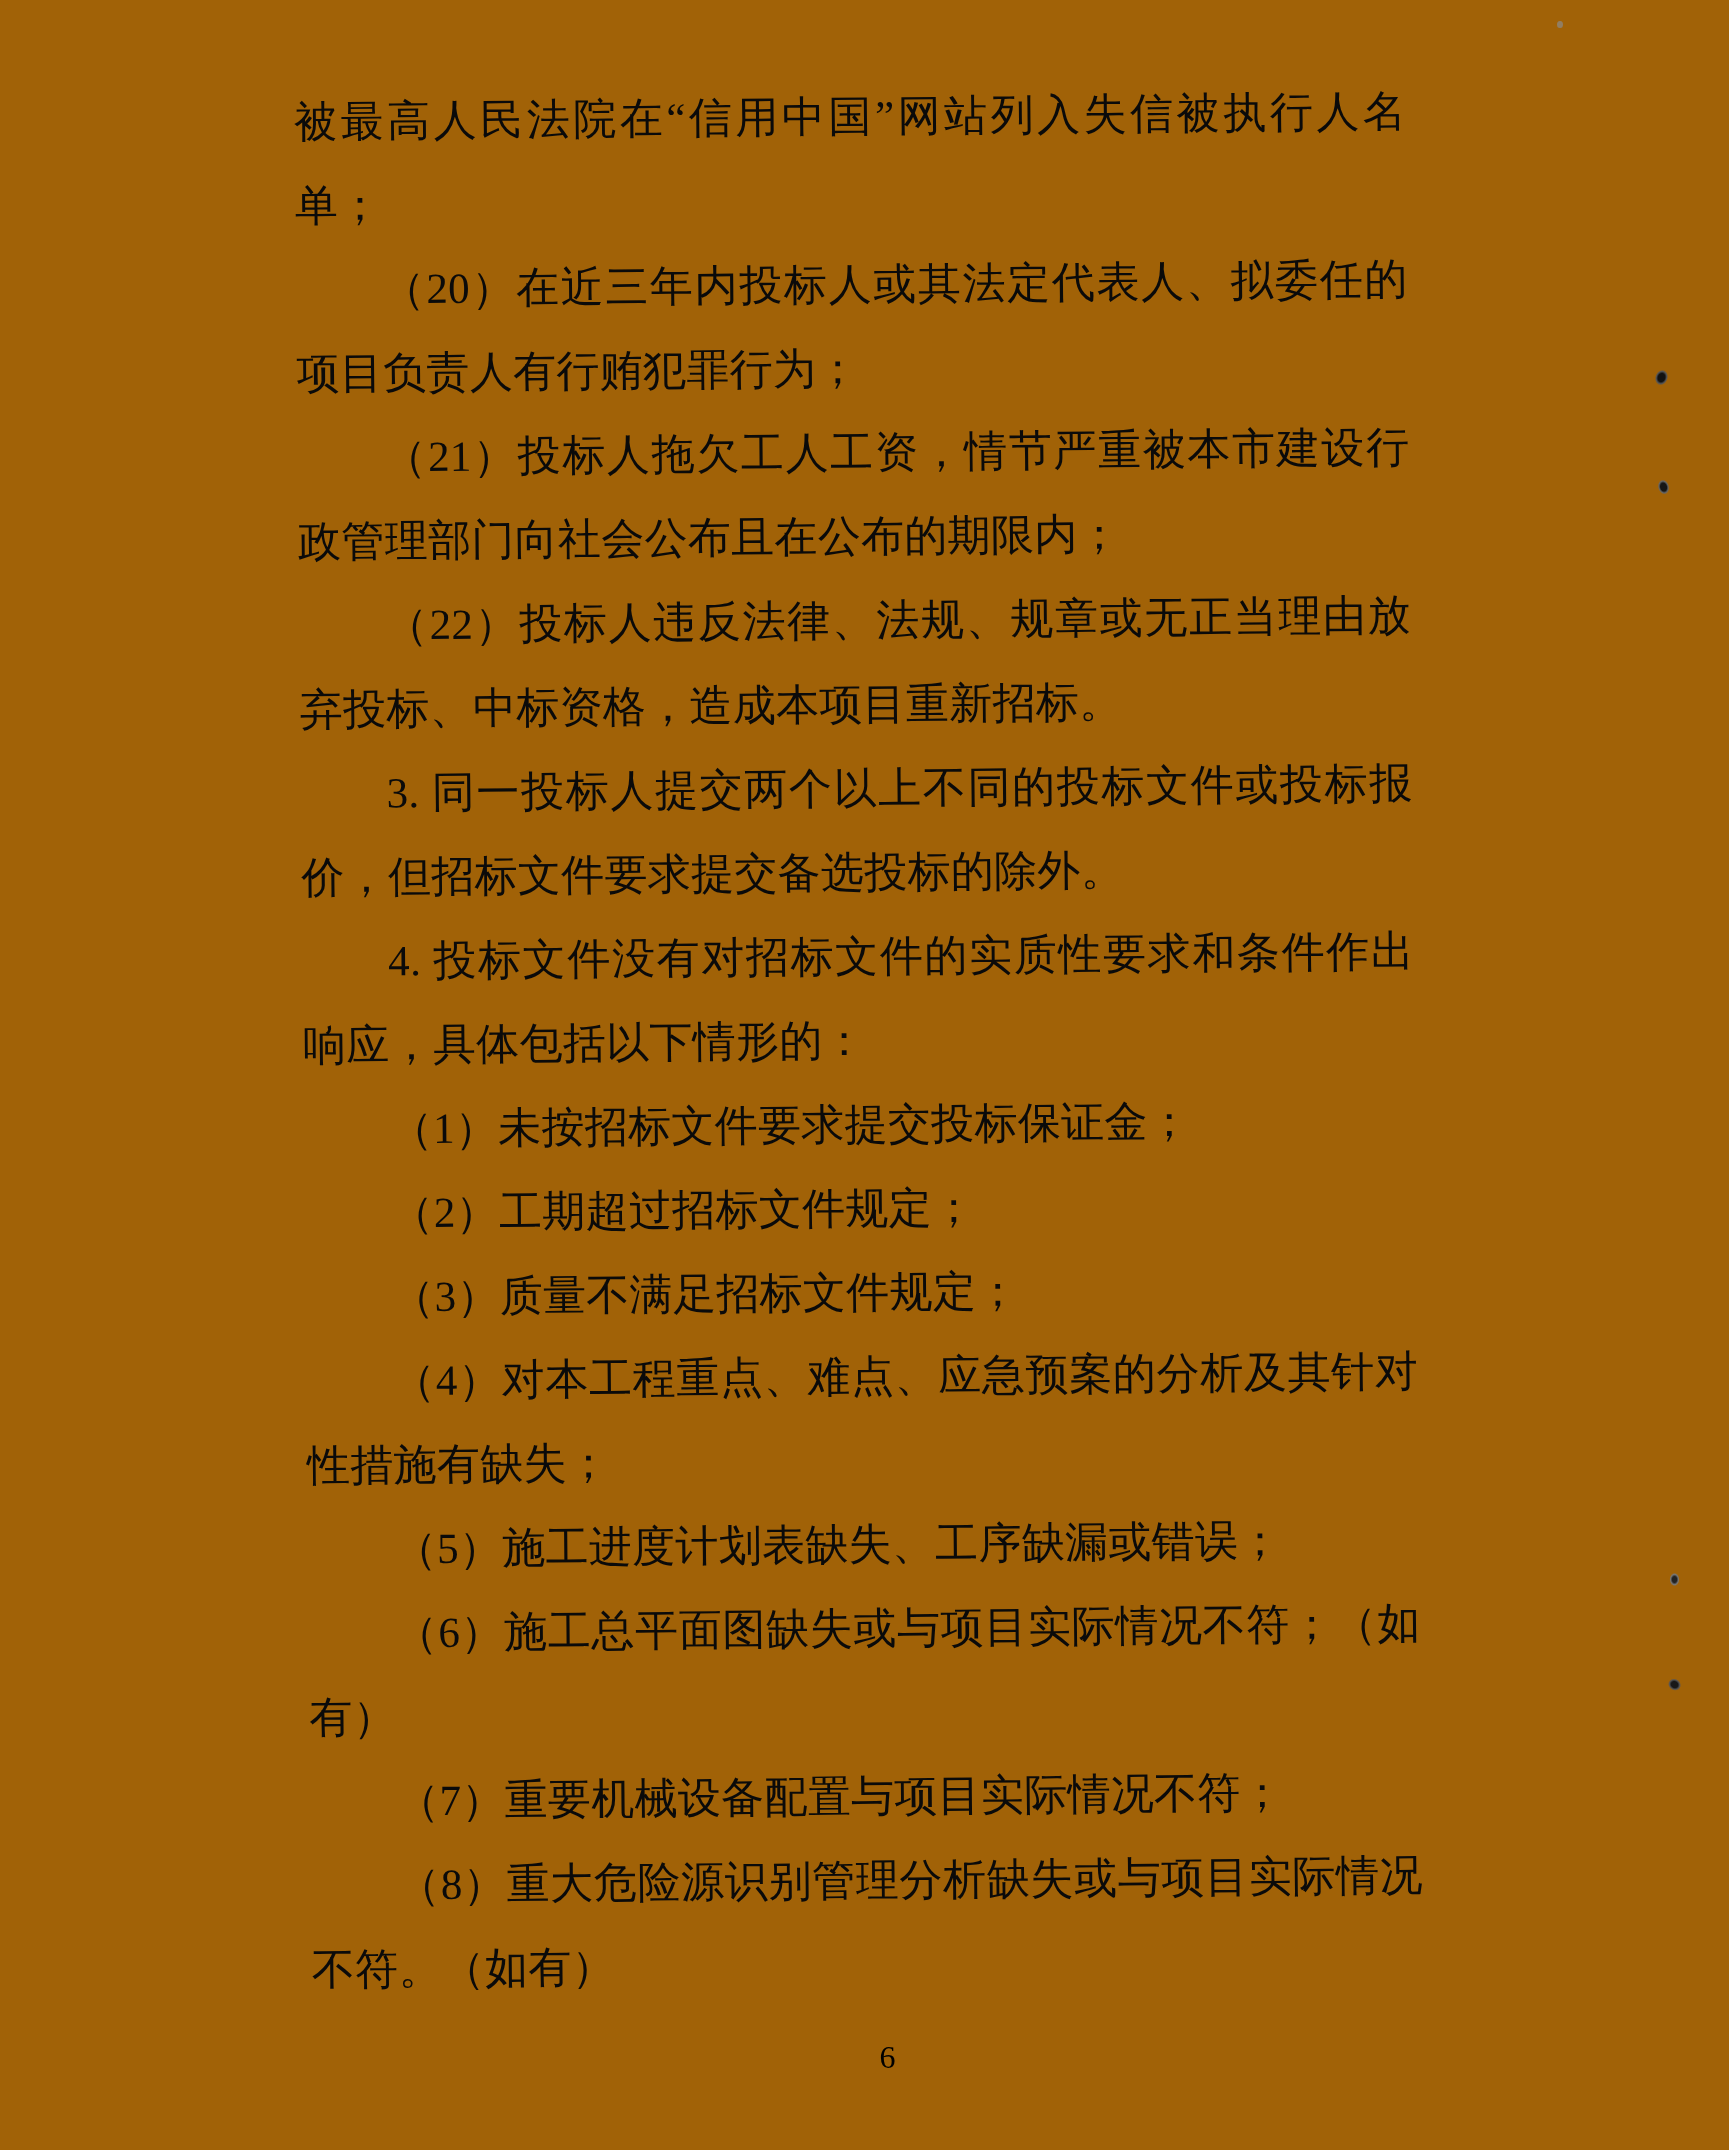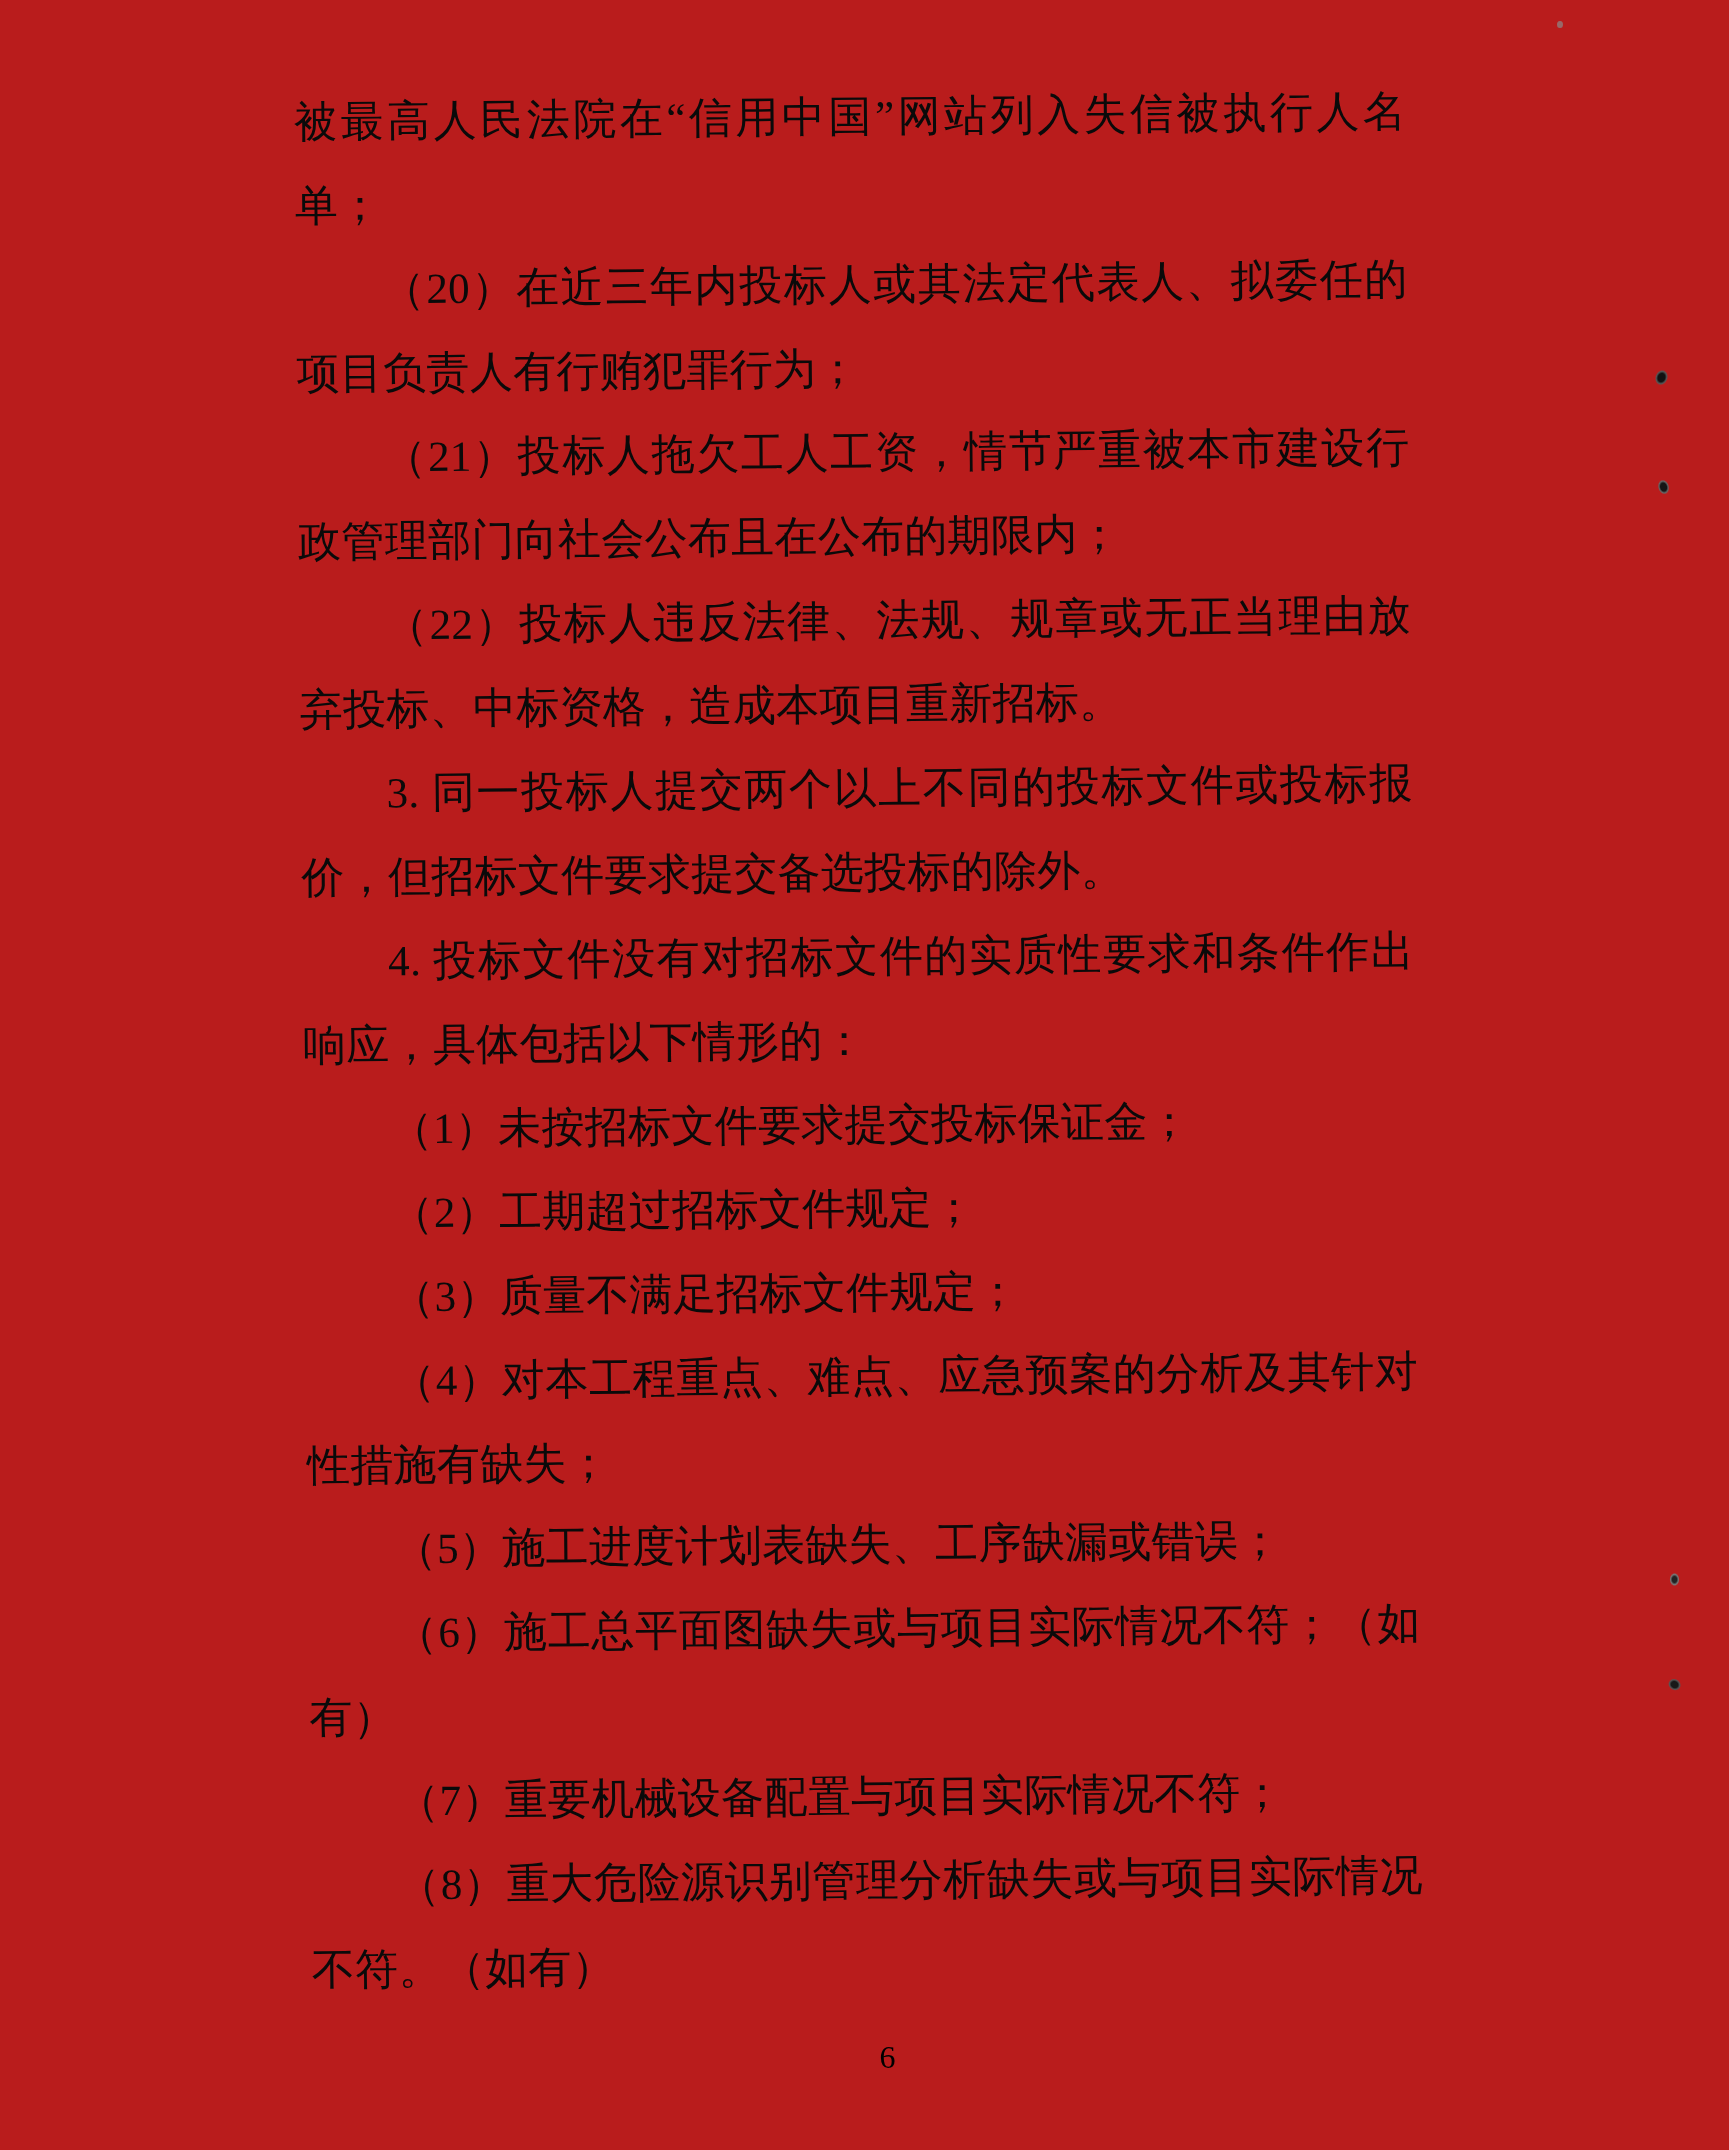--- a/index.html
+++ b/index.html
@@ -10,21 +10,21 @@
     width: 1729px;
     height: 2151px;
     background: #ffffff;
     position: relative;
     overflow: hidden;
     font-family: "Liberation Serif", "DejaVu Serif", serif;
   }
   .page {
     position: absolute;
     inset: 0;
-    background: #b91c1c;
+    background: #a16207;
   }
   .text-block {
     position: absolute;
     left: 303px;
     top: 75px;
     width: 1112px;
     color: #0a0a0a;
     font-size: 43px;
     letter-spacing: 0.3px;
     transform: rotate(-0.55deg);

